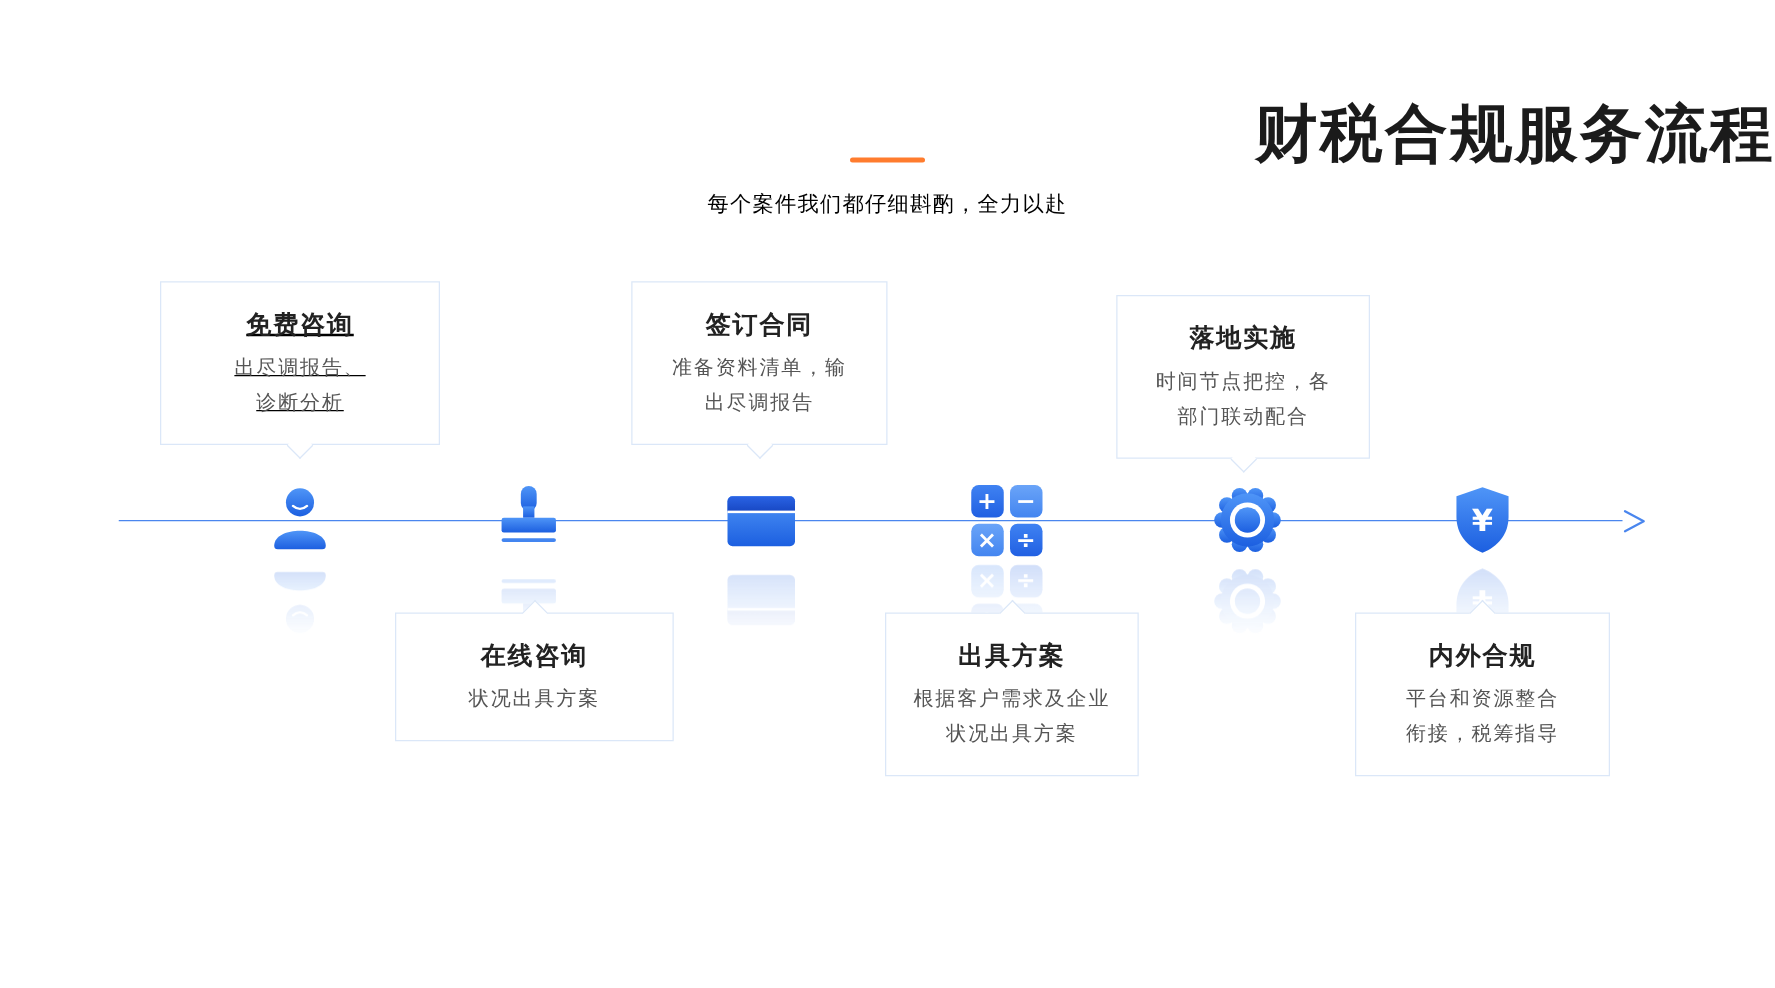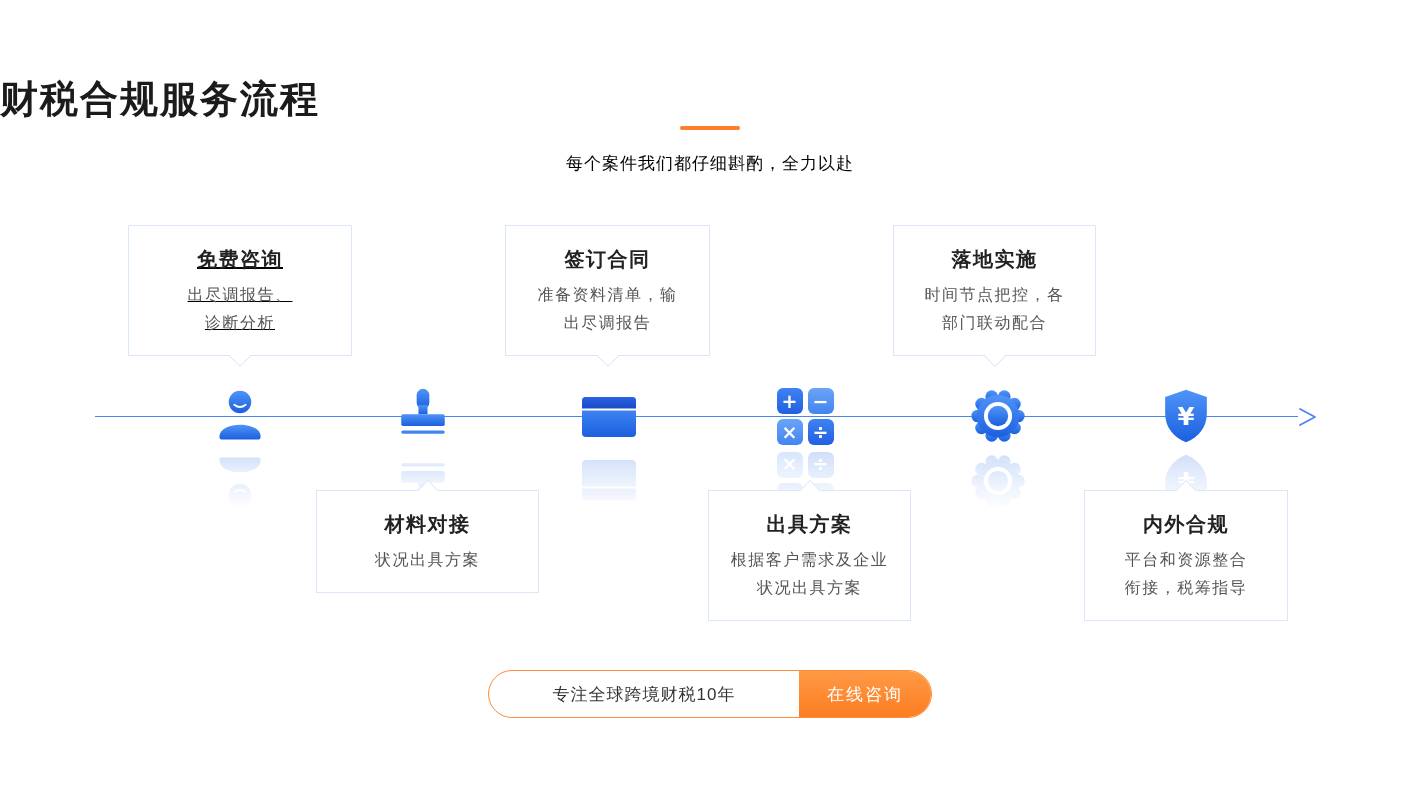--- a/index.html
+++ b/index.html
@@ -1,21 +1,21 @@
 <!DOCTYPE html>
 <html><head>
 <meta charset="utf-8">
 <style>
   * { margin:0; padding:0; box-sizing:border-box; }
   html,body { background:#fff; }
   body { font-family:"Liberation Sans","DejaVu Sans",sans-serif; }
   .page { position:relative; width:1420px; height:790px; background:#fff; overflow:hidden; }
 
-  .title { position:absolute; top:74px; left:0; width:100%; text-align:left;
-           font-size:38px; font-weight:bold; color:#1b1b1b; letter-spacing:2px; }
+  .title { position:absolute; top:74px; left:0; width:100%; text-align:right;
+           font-size:50px; font-weight:bold; color:#1b1b1b; letter-spacing:2px; }
   .title-underline { position:absolute; top:126px; left:680px; width:60px; height:4px;
            background:#ff7c2e; border-radius:2px; }
   .subtitle { position:absolute; top:152px; left:0; width:100%; text-align:center;
            font-size:17px; color:#000000; letter-spacing:1px; }
 
   .timeline-line { position:absolute; top:416px; left:95px; width:1203px; height:1px;
            background:#4a86ee; z-index:0; }
   .timeline-arrow { position:absolute; top:404px; left:1294px; z-index:0; }
 
   .icon-wrap { position:absolute; top:384px; width:64px; height:64px; z-index:1;
@@ -80,29 +80,29 @@
     <i class="pointer"></i>
   </div>
 
   <div class="card above" style="left:505px; top:225px; width:205px;">
     <div class="card-title">签订合同</div>
     <div class="card-desc">准备资料清单，输
 出尽调报告</div>
     <i class="pointer"></i>
   </div>
 
-  <div class="card above" style="left:893px; top:225px; width:203px;">
+  <div class="card above" style="left:893px; top:236px; width:203px;">
     <div class="card-title">落地实施</div>
     <div class="card-desc">时间节点把控，各
 部门联动配合</div>
     <i class="pointer"></i>
   </div>
 
   <div class="card below" style="left:316px; top:490px; width:223px;">
-    <div class="card-title">材料对接</div>
+    <div class="card-title">在线咨询</div>
     <div class="card-desc">状况出具方案</div>
     <i class="pointer"></i>
   </div>
 
   <div class="card below" style="left:708px; top:490px; width:203px;">
     <div class="card-title">出具方案</div>
     <div class="card-desc">根据客户需求及企业
 状况出具方案</div>
     <i class="pointer"></i>
   </div>
@@ -168,18 +168,14 @@
     </svg>
   </div>
 
   <div class="icon-wrap" style="left:1154px;">
     <svg width="58" height="60" viewBox="0 0 64 64">
       <path d="M32 3 L55 11 V29 C55 45 45.5 55.5 32 61 C18.5 55.5 9 45 9 29 V11 Z" fill="url(#gradBlue)"></path>
       <text x="32" y="42" text-anchor="middle" font-size="27" font-weight="bold" font-family="DejaVu Sans, sans-serif" fill="#ffffff">¥</text>
     </svg>
   </div>
 
-  <div class="cta">
-    <span class="cta-left">专注全球跨境财税10年</span>
-    <span class="cta-right">在线咨询</span>
-  </div>
 
 </div>
 
 </body></html>

